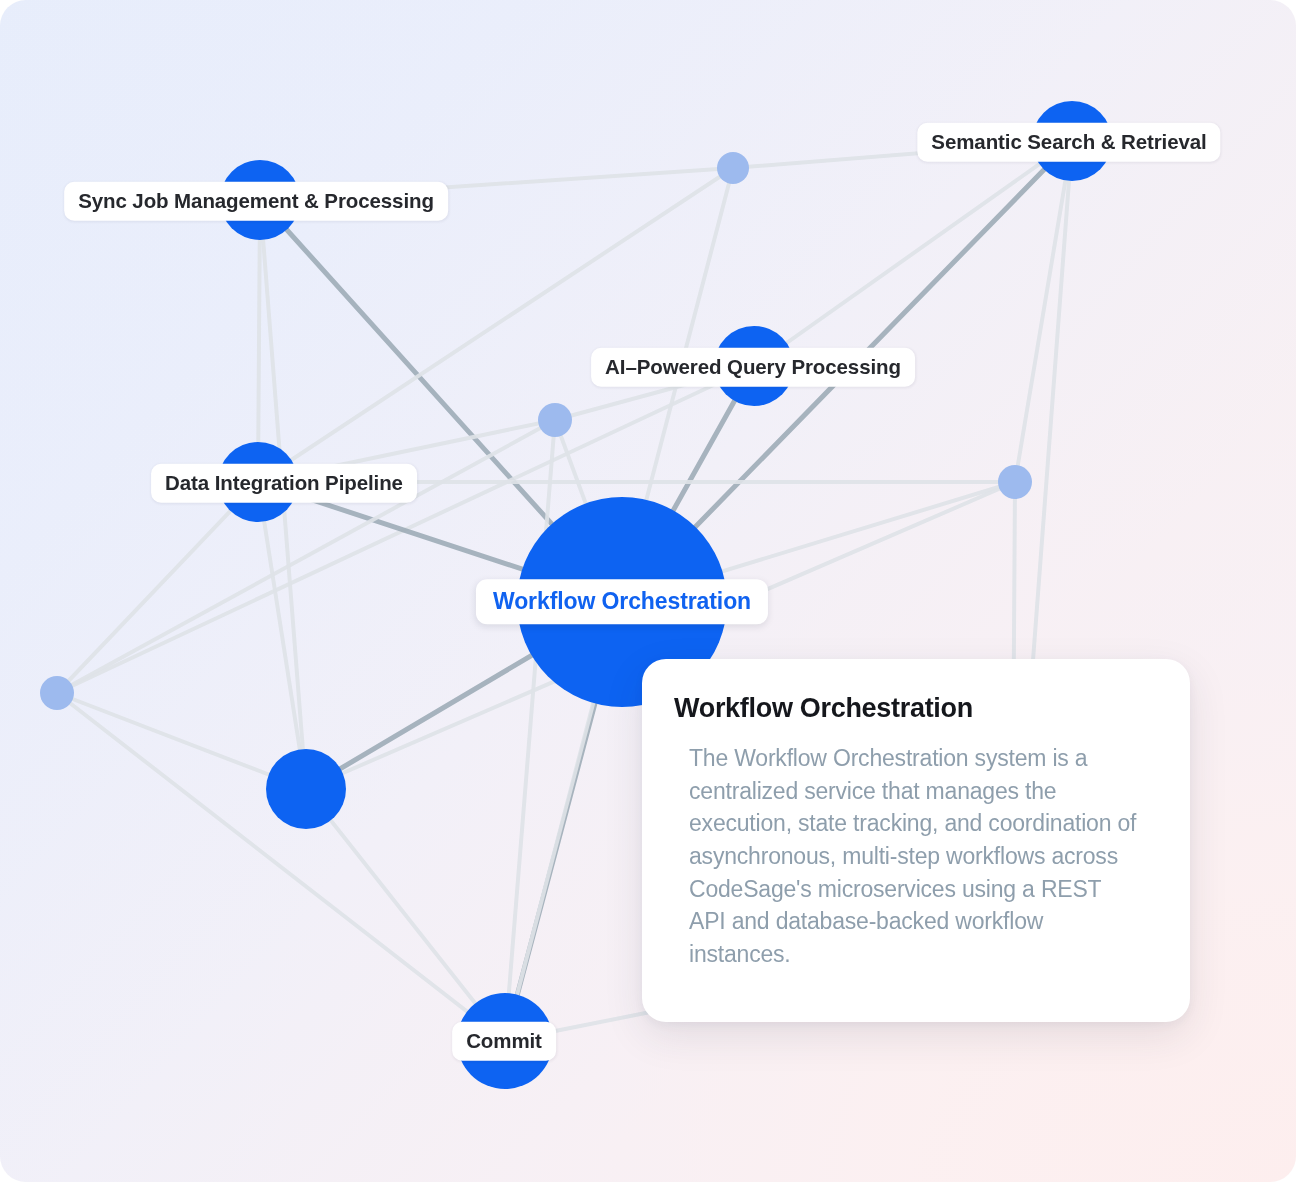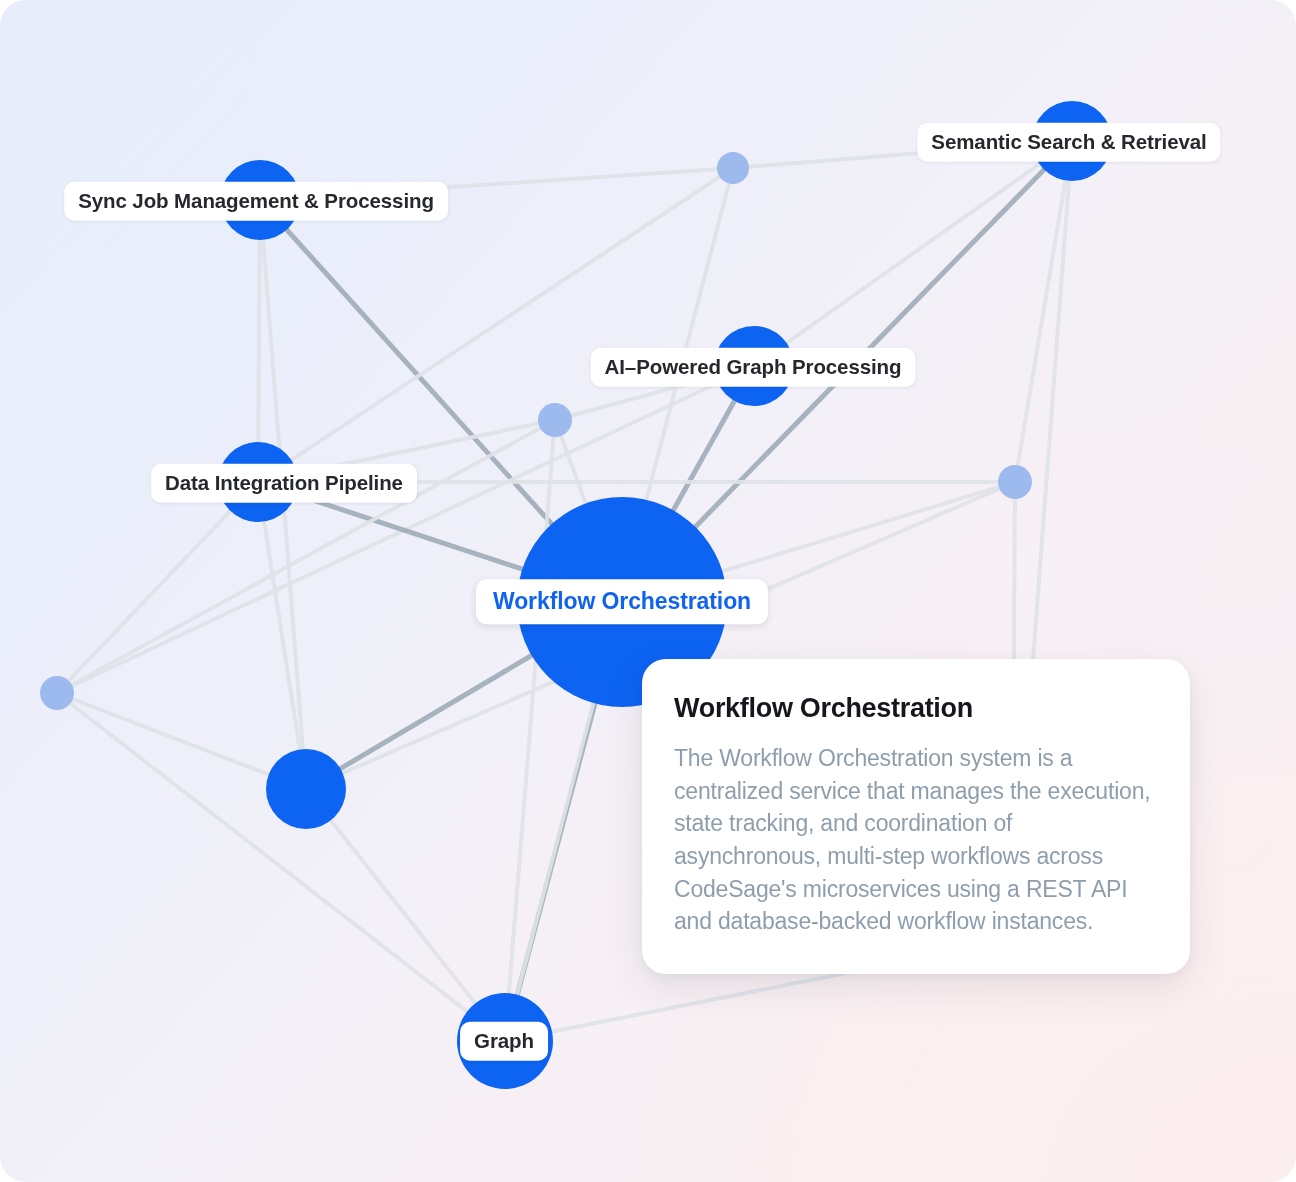--- a/index.html
+++ b/index.html
@@ -81,21 +81,21 @@
     box-shadow: 0 14px 40px rgba(40,45,70,0.10), 0 3px 10px rgba(40,45,70,0.05);
   }
   #detail-card .card-title {
     margin: 0 0 18px 0;
     font-size: 27px;
     font-weight: 700;
     color: #15171c;
     letter-spacing: -0.3px;
   }
   #detail-card .card-body {
-    margin: 0;
+    margin: 15px;
     font-size: 23px;
     line-height: 1.42;
     color: #8e9eac;
     letter-spacing: -0.2px;
   }
 </style>
 </head>
 <body>
 
 <div id="stage">
@@ -145,23 +145,23 @@
         <div class="node primary" style="left: 306px; top: 789px; width: 80px; height: 80px;"></div>
         <div class="node primary" style="left: 505px; top: 1041px; width: 96px; height: 96px;"></div>
         <div class="node primary" style="left: 1012px; top: 940px; width: 66px; height: 66px;"></div>
         <div class="node secondary" style="left: 733px; top: 168px; width: 32px; height: 32px;"></div>
         <div class="node secondary" style="left: 555px; top: 420px; width: 34px; height: 34px;"></div>
         <div class="node secondary" style="left: 1015px; top: 482px; width: 34px; height: 34px;"></div>
         <div class="node secondary" style="left: 57px; top: 693px; width: 34px; height: 34px;"></div>
         <div class="node-label is-active" style="left: 622px; top: 602px;">Workflow Orchestration</div>
         <div class="node-label" style="left: 256px; top: 201px;">Sync Job Management &amp; Processing</div>
         <div class="node-label" style="left: 1069px; top: 142px;">Semantic Search &amp; Retrieval</div>
-        <div class="node-label" style="left: 753px; top: 367px;">AI–Powered Graph Processing</div>
+        <div class="node-label" style="left: 753px; top: 367px;">AI–Powered Query Processing</div>
         <div class="node-label" style="left: 256px; top: 483px; margin-left: 28px;">Data Integration Pipeline</div>
-        <div class="node-label" style="left: 504px; top: 1041px;">Graph</div>
+        <div class="node-label" style="left: 504px; top: 1041px;">Commit</div>
       </div>
 
     <div id="detail-card">
       <h2 class="card-title">Workflow Orchestration</h2>
       <p class="card-body">The Workflow Orchestration system is a centralized service that manages the execution, state tracking, and coordination of asynchronous, multi-step workflows across CodeSage's microservices using a REST API and database-backed workflow instances.</p>
     </div>
 
   </div>
 </div>
 

